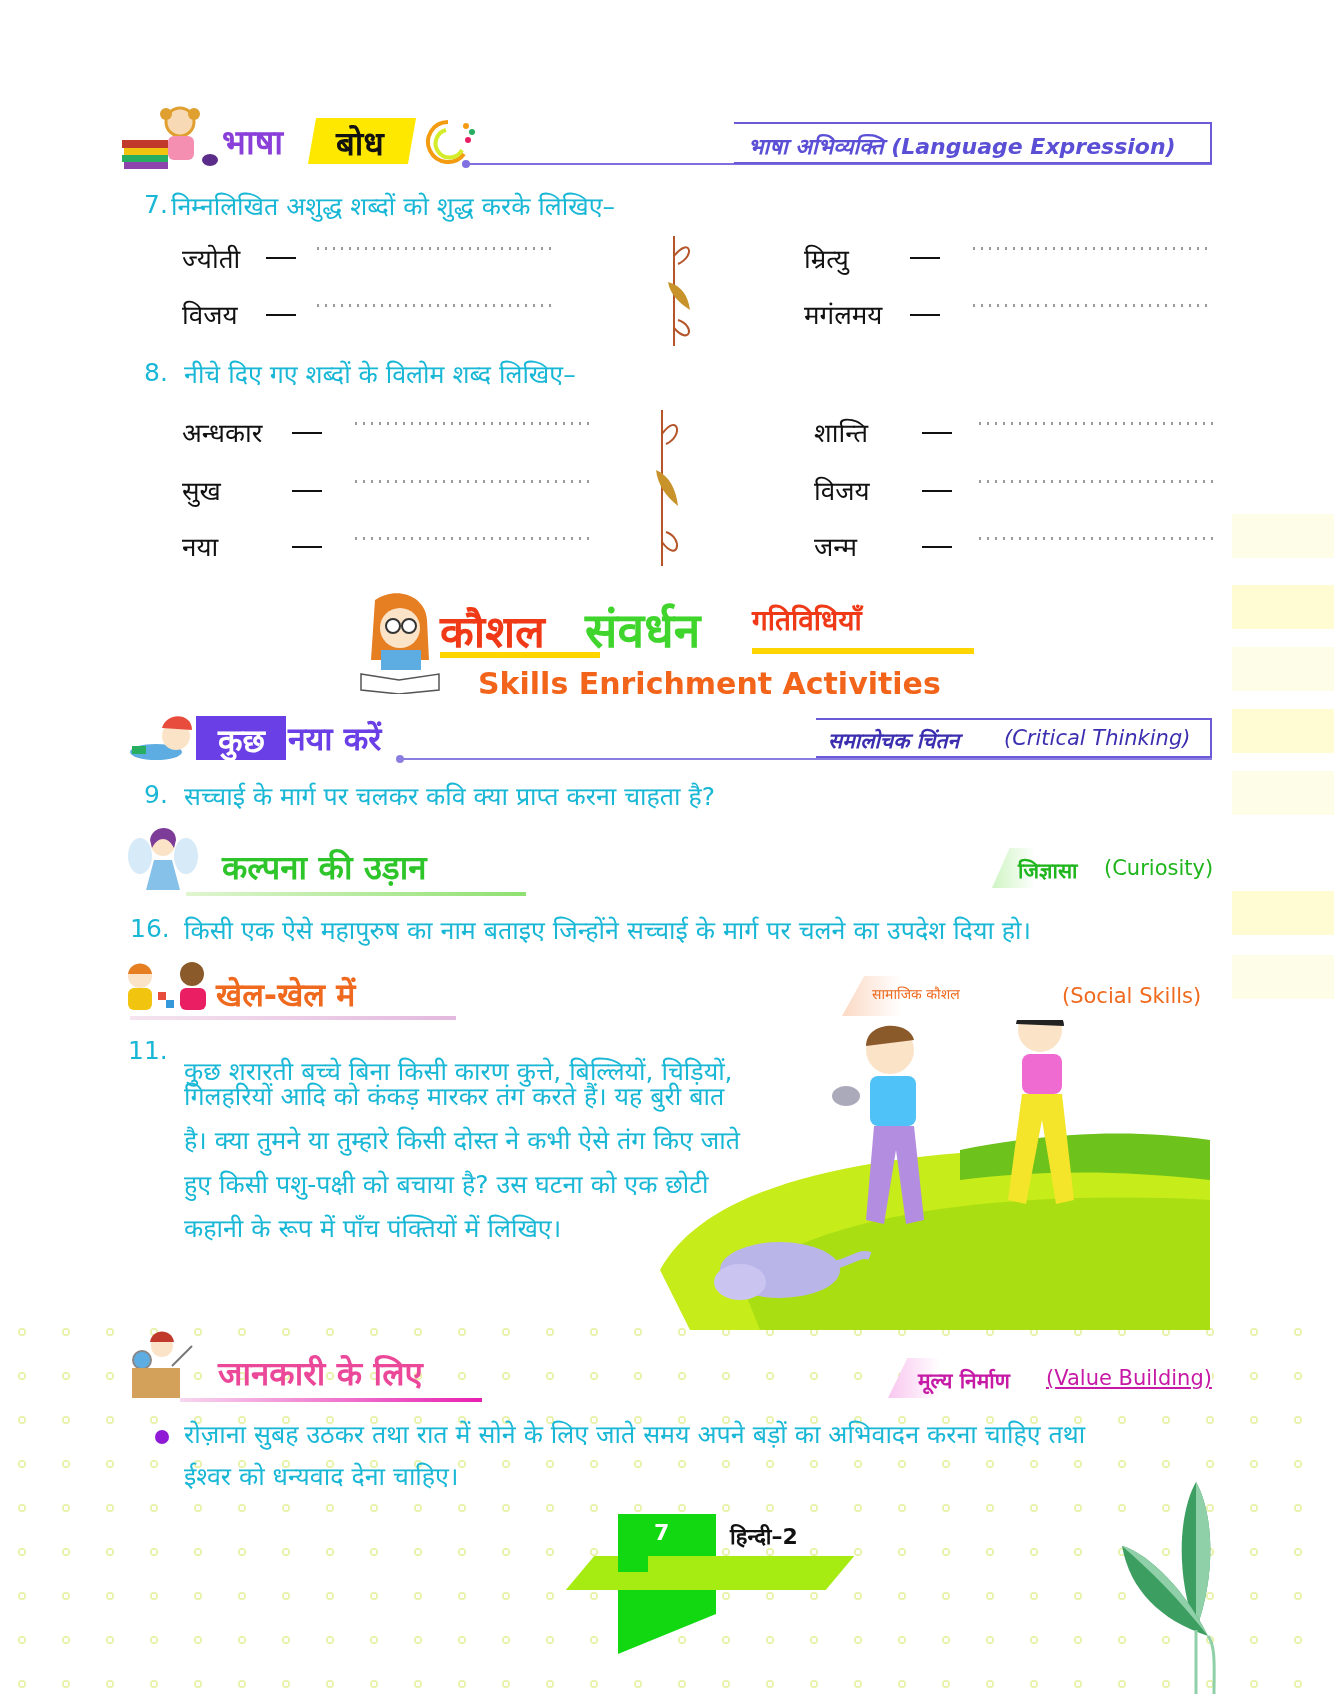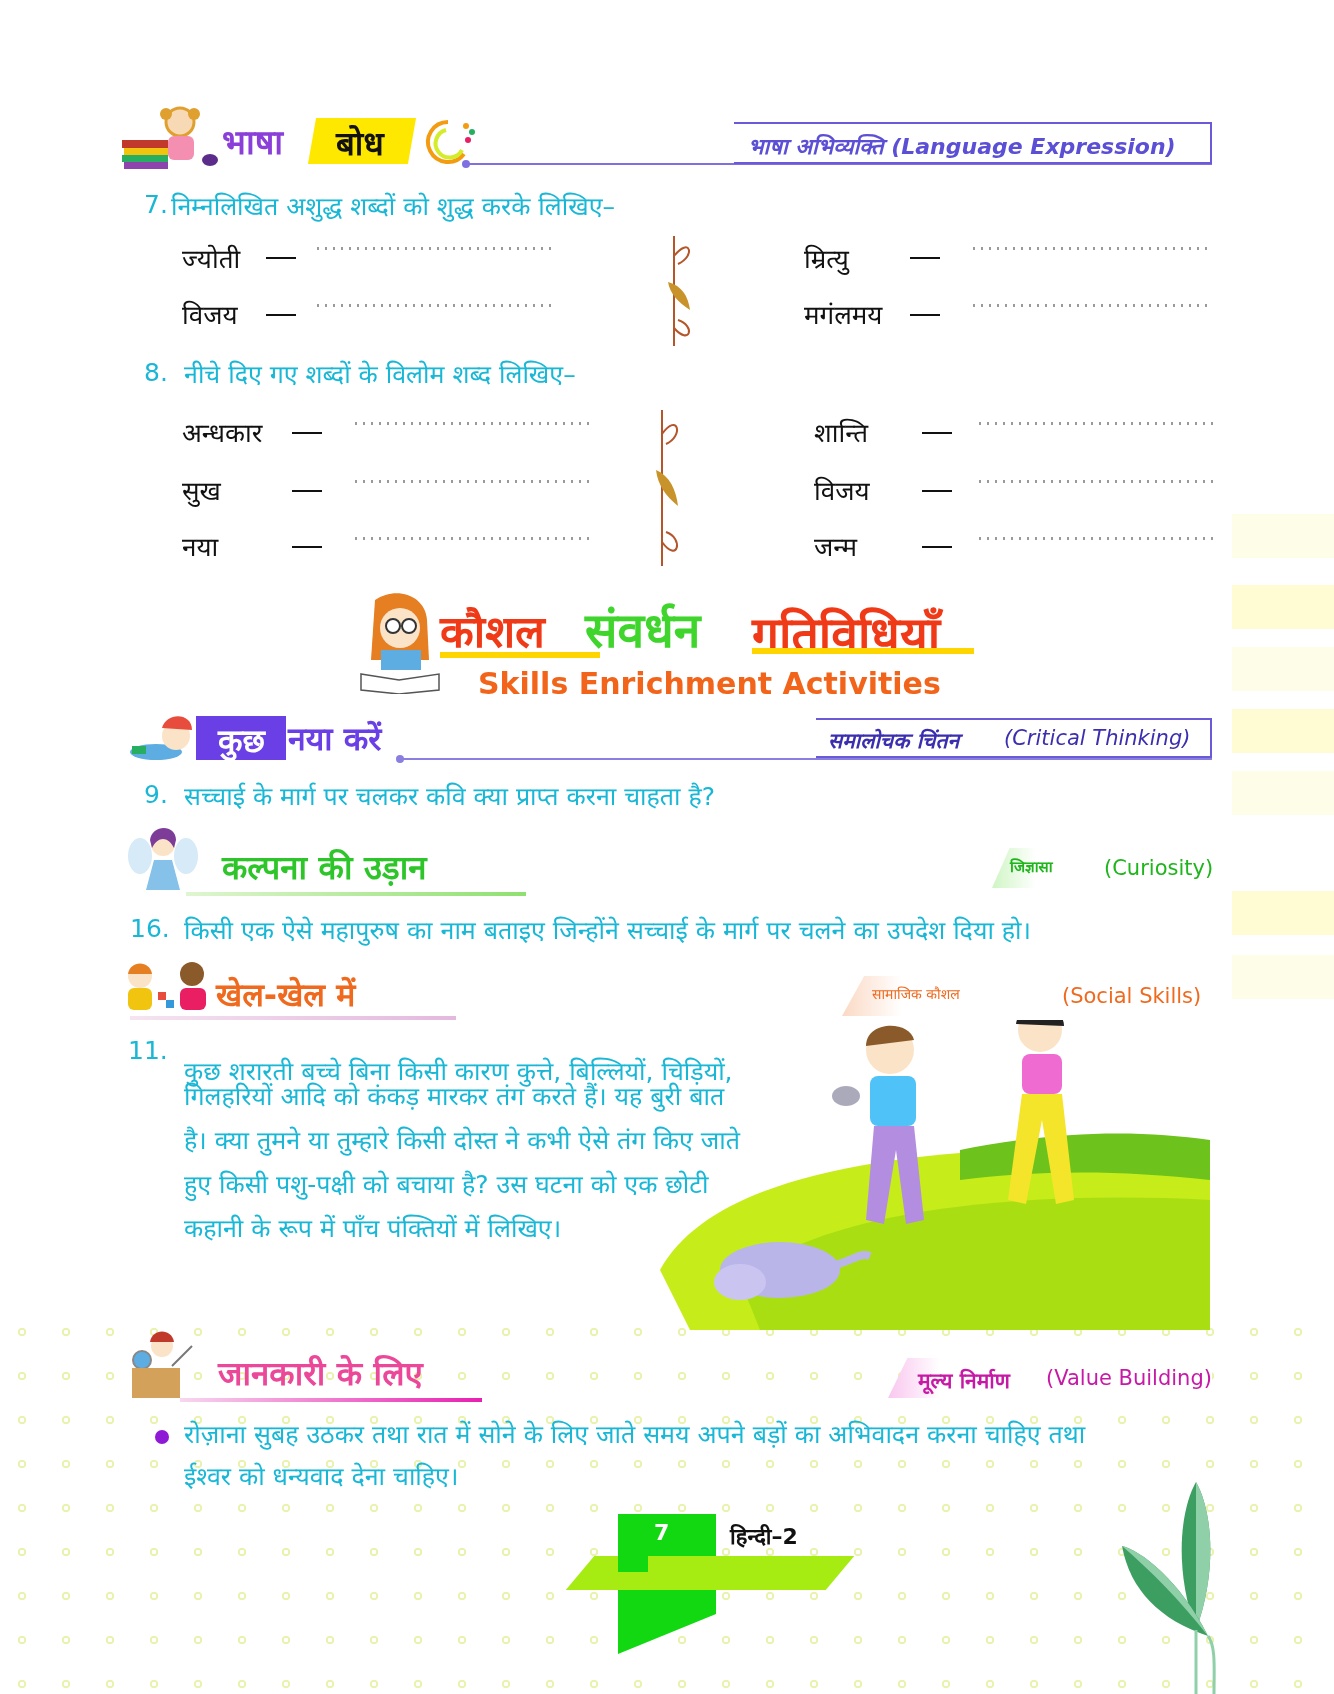--- a/index.html
+++ b/index.html
@@ -127,21 +127,21 @@
     <path d="M20 10 C40 -4 70 4 72 30 L74 70 L16 70 Z" fill="#e67e22"></path>
     <circle cx="45" cy="38" r="20" fill="#fbe3c8"></circle>
     <circle cx="38" cy="36" r="7" fill="#fff" stroke="#333" stroke-width="2"></circle>
     <circle cx="54" cy="36" r="7" fill="#fff" stroke="#333" stroke-width="2"></circle>
     <rect x="26" y="60" width="40" height="20" fill="#5dade2"></rect>
     <path d="M6 84 L44 90 L84 84 L84 100 L44 104 L6 100Z" fill="#fff" stroke="#555" stroke-width="1.5"></path>
   </svg>
 </div>
 <div class="heading" style="left:440px;top:600px;font-size:44px;color:#f03a17;">कौशल</div>
 <div class="heading" style="left:585px;top:596px;font-size:48px;color:#3fd52c;">संवर्धन</div>
-<div class="heading" style="left:752px;top:600px;font-size:48px;color:#f03a17;">गतिविधियाँ</div>
+<div class="heading" style="left:752px;top:600px;font-size:28px;color:#f03a17;">गतिविधियाँ</div>
 <div class="abs" style="left:440px;top:652px;width:160px;height:6px;background:#ffd500;"></div>
 <div class="abs" style="left:752px;top:648px;width:222px;height:6px;background:#ffd500;"></div>
 <div class="heading" style="left:478px;top:666px;font-size:30px;color:#f2641a;">Skills Enrichment Activities</div>
 
 <div class="abs" style="left:126px;top:712px;width:80px;height:52px;">
   <svg width="80" height="52" viewBox="0 0 80 52">
     <ellipse cx="30" cy="40" rx="26" ry="8" fill="#5dade2"></ellipse>
     <circle cx="50" cy="24" r="14" fill="#fbe3c8"></circle>
     <path d="M36 16 C40 0 66 0 66 18Z" fill="#e74c3c"></path>
     <rect x="6" y="34" width="14" height="8" fill="#27ae60"></rect>
@@ -165,21 +165,21 @@
     <ellipse cx="12" cy="30" rx="12" ry="18" fill="#d6eaf8"></ellipse>
     <ellipse cx="58" cy="30" rx="12" ry="18" fill="#d6eaf8"></ellipse>
     <circle cx="35" cy="18" r="12" fill="#fbe3c8"></circle>
     <path d="M22 14 C24 -2 48 -2 48 14 L46 22 C40 10 30 10 24 22Z" fill="#7d3c98"></path>
     <path d="M26 34 L44 34 L52 64 L18 64Z" fill="#85c1e9"></path>
   </svg>
 </div>
 <div class="heading" style="left:222px;top:844px;font-size:33px;color:#2ec52a;">कल्पना की उड़ान</div>
 <div class="under" style="left:186px;top:892px;width:340px;background:linear-gradient(90deg,#e0f5d0,#8fe070);"></div>
 <div class="badge" style="left:992px;top:848px;width:220px;height:40px;background:linear-gradient(90deg,#cff5c4,#ffffff 20%);clip-path:polygon(8% 0,100% 0,100% 100%,0 100%);">
-  <span style="position:absolute;left:18px;top:8px;font-size:15px;font-weight:bold;color:#1fb51c;">जिज्ञासा</span>
+  <span style="position:absolute;left:26px;top:8px;font-size:21px;font-weight:bold;color:#1fb51c;">जिज्ञासा</span>
   <span style="position:absolute;left:112px;top:8px;font-size:21px;color:#1fb51c;">(Curiosity)</span>
 </div>
 
 <div class="q-text" style="left:130px;top:914px;">16.</div>
 <div class="q-text" style="left:184px;top:912px;">किसी एक ऐसे महापुरुष का नाम बताइए जिन्होंने सच्चाई के मार्ग पर चलने का उपदेश दिया हो।</div>
 
 <div class="abs" style="left:124px;top:960px;width:86px;height:54px;">
   <svg width="86" height="54" viewBox="0 0 86 54">
     <circle cx="16" cy="16" r="12" fill="#fbe3c8"></circle>
       <path d="M4 14 C6 0 26 0 28 14Z" fill="#e67e22"></path>
@@ -230,21 +230,21 @@
     <circle cx="36" cy="16" r="11" fill="#fbe3c8"></circle>
     <path d="M24 12 C26 -2 46 -2 48 12Z" fill="#c0392b"></path>
     <line x1="46" y1="36" x2="66" y2="16" stroke="#777" stroke-width="2"></line>
     <rect x="6" y="38" width="48" height="30" fill="#d4a15a"></rect>
   </svg>
 </div>
 <div class="heading" style="left:218px;top:1350px;font-size:33px;color:#ec4899;">जानकारी के लिए</div>
 <div class="under" style="left:180px;top:1398px;width:302px;background:linear-gradient(90deg,#f7d7ef,#e81fb0);"></div>
 <div class="badge" style="left:888px;top:1358px;width:324px;height:40px;background:linear-gradient(90deg,#f9c6ef,#ffffff 16%);clip-path:polygon(6% 0,100% 0,100% 100%,0 100%);">
   <span style="position:absolute;left:30px;top:8px;font-size:21px;font-weight:bold;color:#c61aa6;">मूल्य निर्माण</span>
-  <span style="position:absolute;left:158px;top:8px;font-size:21px;color:#c61aa6;">(Value Building)</span>
+  <span style="position:absolute;left:158px;top:8px;font-size:21px;color:#c61aa6;text-decoration:underline;">(Value Building)</span>
 </div>
 
 <div class="abs" style="left:155px;top:1430px;width:14px;height:14px;border-radius:50%;background:#8e1ad6;"></div>
 <div class="q-text" style="left:184px;top:1416px;">रोज़ाना सुबह उठकर तथा रात में सोने के लिए जाते समय अपने बड़ों का अभिवादन करना चाहिए तथा</div>
 <div class="q-text" style="left:184px;top:1458px;">ईश्वर को धन्यवाद देना चाहिए।</div>
 
 <div class="abs" style="left:618px;top:1514px;width:100px;height:180px;">
   <svg width="100" height="180" viewBox="0 0 100 180">
     <path d="M0 0 L98 0 L98 100 L0 140Z" fill="#12d812"></path>
   </svg>

